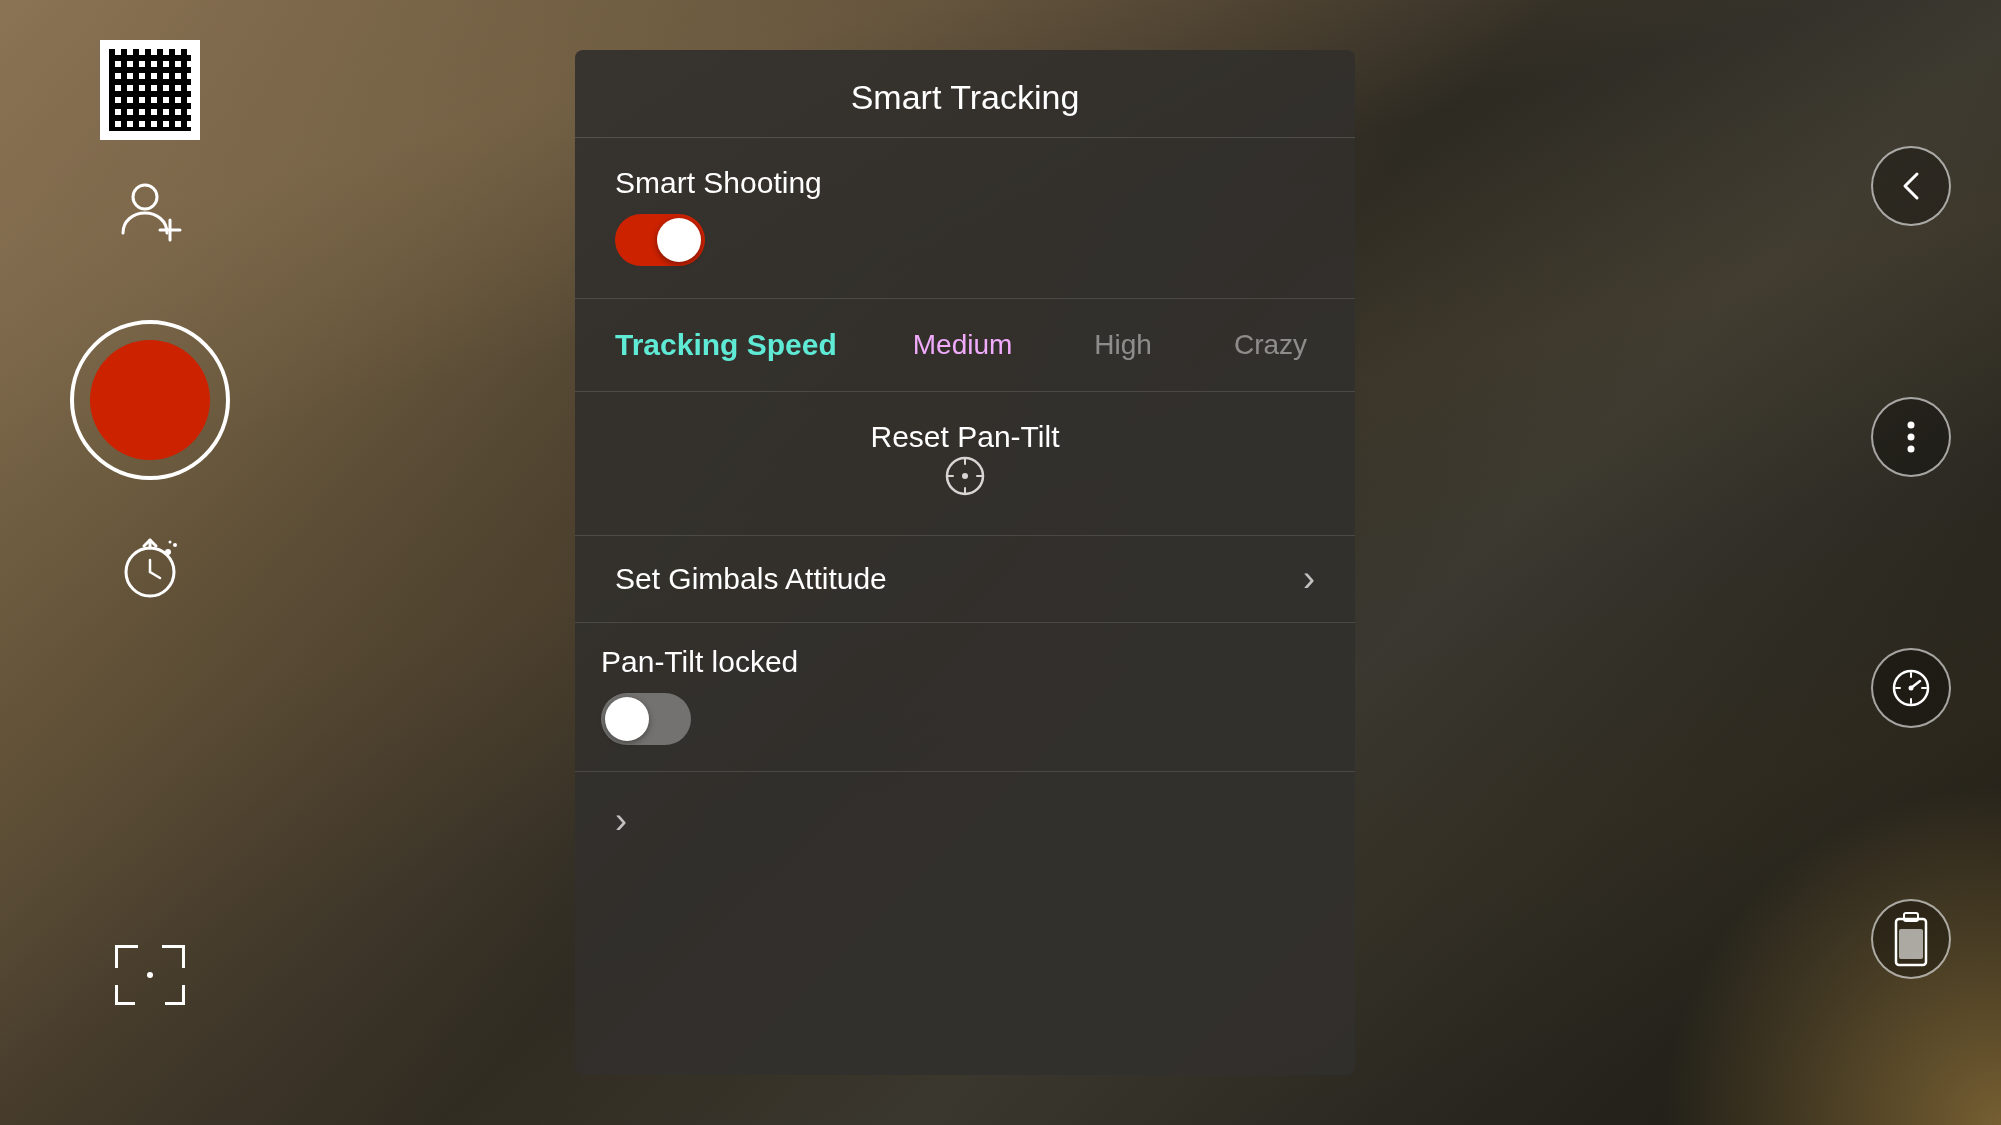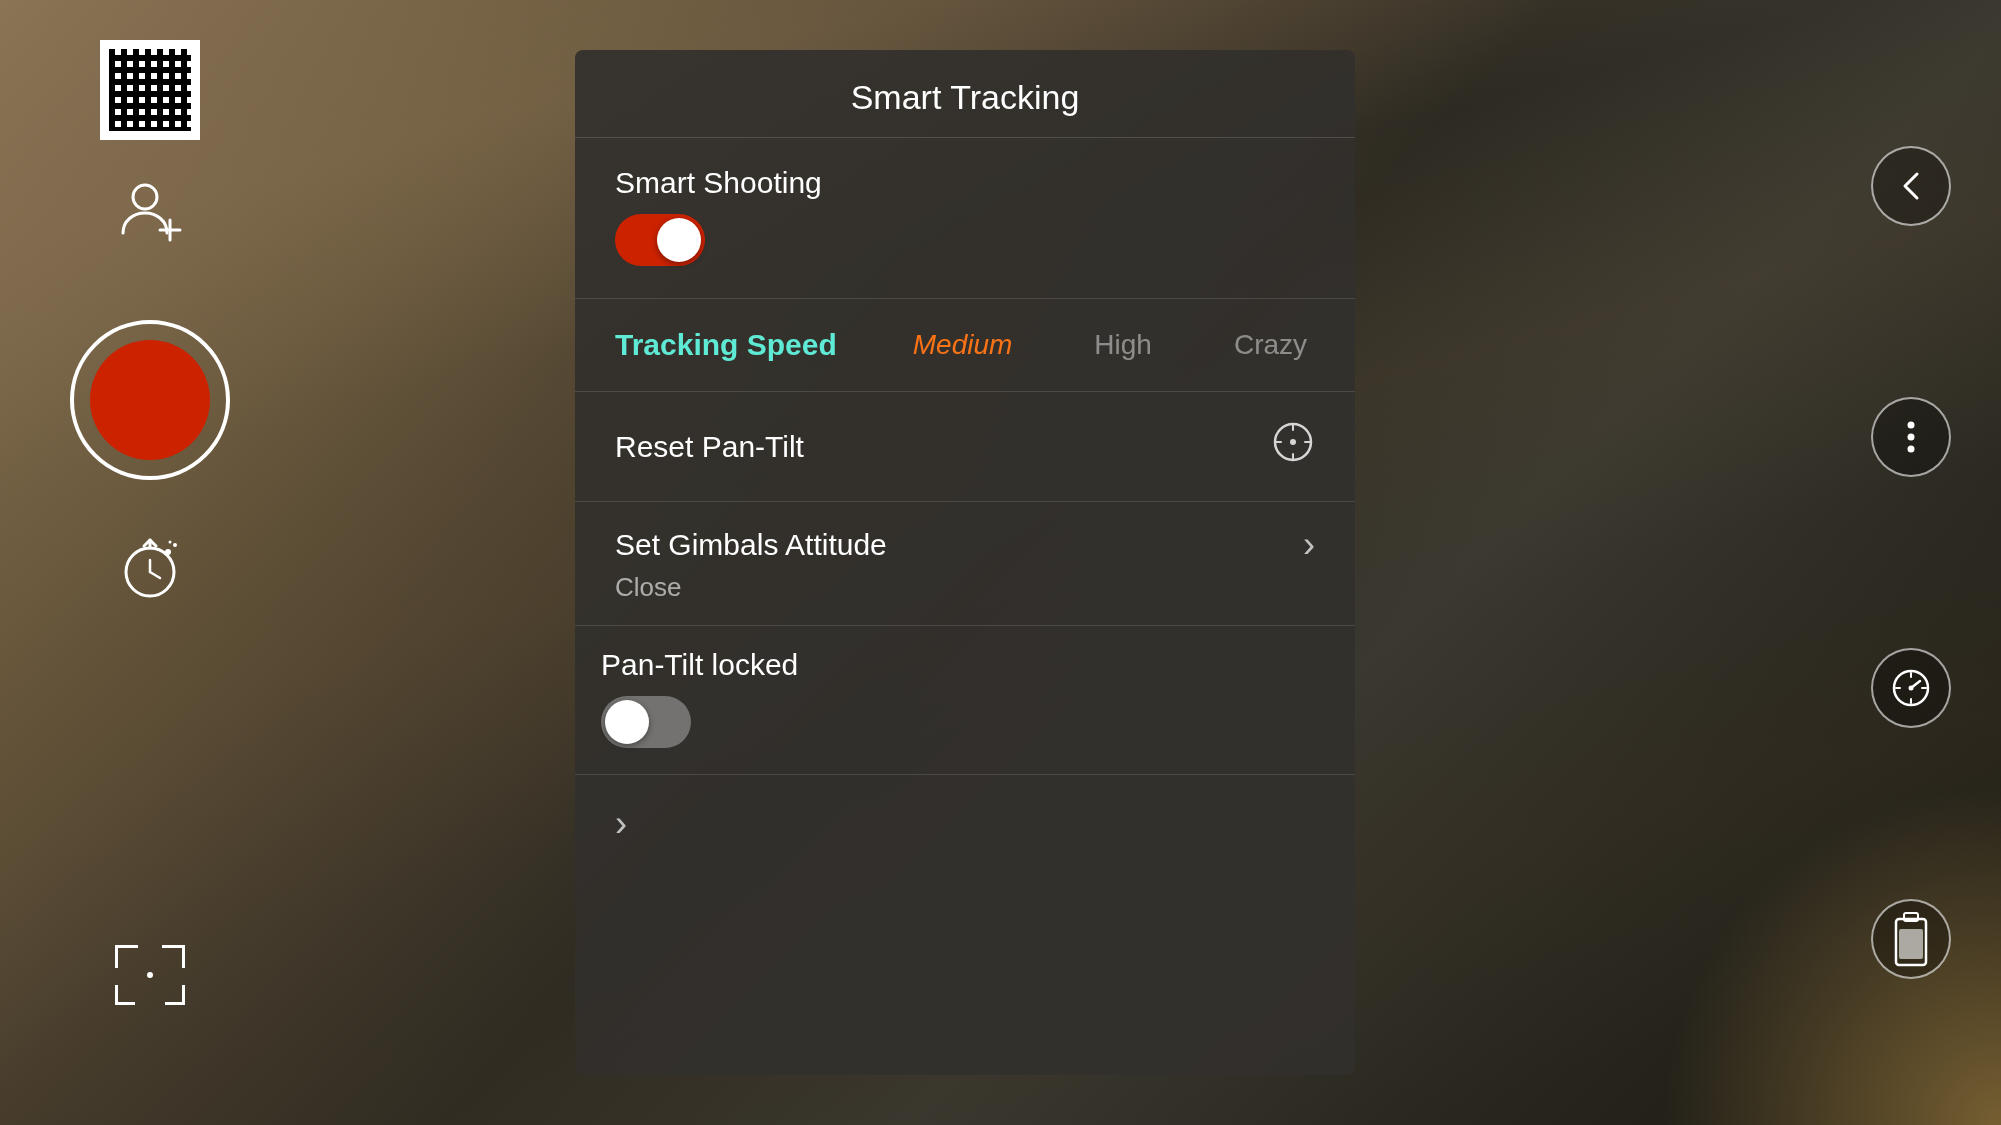--- a/index.html
+++ b/index.html
@@ -304,35 +304,35 @@
       margin-left: auto;
     }
 
     .tracking-option {
       font-size: 28px;
       cursor: pointer;
       padding: 8px 16px;
     }
 
     .tracking-option.active {
-      color: #f97316;
-      font-style: italic;
+      color: #f0abfc;
     }
 
     .tracking-option.inactive {
       color: rgba(255,255,255,0.45);
     }
 
     
     .action-row {
       display: flex;
       align-items: center;
       padding: 28px 40px;
       border-bottom: 1px solid rgba(255,255,255,0.12);
       cursor: pointer;
+      flex-direction: column;
     }
 
     .action-label {
       color: white;
       font-size: 30px;
       font-weight: 400;
       flex: 1;
     }
 
     .action-icon {
@@ -510,21 +510,20 @@
         <line x1="34" y1="22" x2="40" y2="22" stroke="white" stroke-width="2" stroke-linecap="round"></line>
       </svg>
     </span>
   </div>
 
   <div class="gimbal-section">
     <div class="gimbal-row">
       <span class="gimbal-label">Set Gimbals Attitude</span>
       <span class="chevron-right">›</span>
     </div>
-    <div class="gimbal-sub">Close</div>
   </div>
 
   <div class="pan-tilt-section">
     <div class="section-label">Pan-Tilt locked</div>
     <div class="toggle-track off">
       <div class="toggle-thumb"></div>
     </div>
   </div>
 
   <div class="composition-row">

